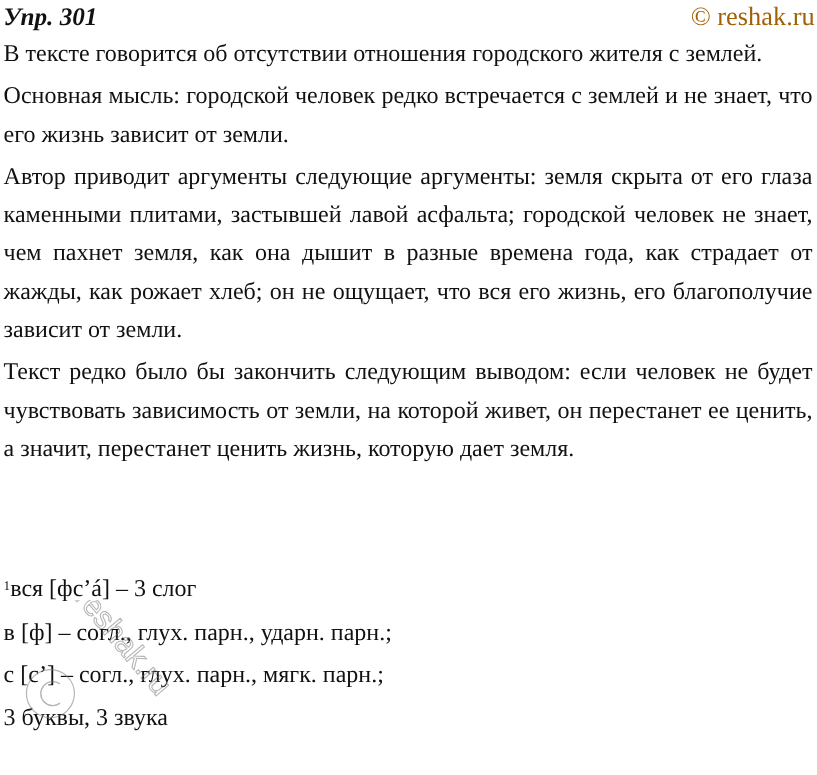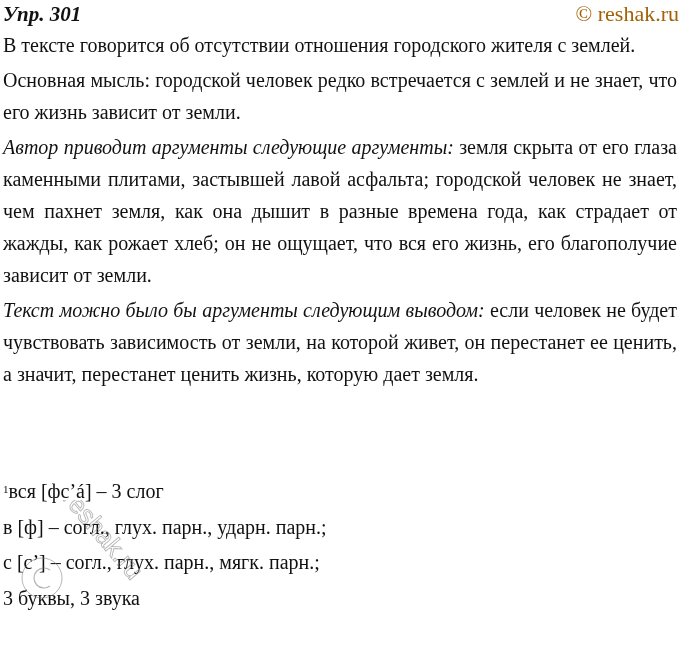--- a/index.html
+++ b/index.html
@@ -45,21 +45,20 @@
       line-height: 32px;
     }
     .para {
       margin: 0 0 3px 0;
       text-align: justify;
       text-align-last: left;
     }
     .para.italic {
     }
     .ital {
-      font-style: italic;
       margin-top: 28px;
     }
     .analysis {
       position: absolute;
       top: 474px;
       left: 3px;
       font-size: 20px;
       line-height: 35.5px;
     }
     .analysis .row {
@@ -93,21 +92,21 @@
   <p class="para italic">
     <span>В тексте говорится об отсутствии отношения городского жителя с землей.</span>
   </p>
   <p class="para italic">
     <span>Основная мысль: городской человек редко встречается с землей и не знает, что его жизнь зависит от земли.</span>
   </p>
   <p class="para">
     <span class="ital">Автор приводит аргументы следующие аргументы:</span><span> земля скрыта от его глаза каменными плитами, застывшей лавой асфальта; городской человек не знает, чем пахнет земля, как она дышит в разные времена года, как страдает от жажды, как рожает хлеб; он не ощущает, что вся его жизнь, его благополучие зависит от земли.</span>
   </p>
   <p class="para">
-    <span class="ital">Текст можно было бы аргументы следующим выводом:</span><span> если человек не будет чувствовать зависимость от земли, на которой живет, он перестанет ее ценить, а значит, перестанет ценить жизнь, которую дает земля.</span>
+    <span class="ital">Текст редко было бы закончить следующим выводом:</span><span> если человек не будет чувствовать зависимость от земли, на которой живет, он перестанет ее ценить, а значит, перестанет ценить жизнь, которую дает земля.</span>
   </p>
 </div>
 
 <div class="analysis">
   <div class="row"><sup>1</sup><span>вся [фс’á] – 3 слог</span></div>
   <div class="row">в [ф] – согл., глух. парн., ударн. парн.;</div>
   <div class="row">с [с’] – согл., глух. парн., мягк. парн.;</div>
   <div class="row">3 буквы, 3 звука</div>
 </div>
 

